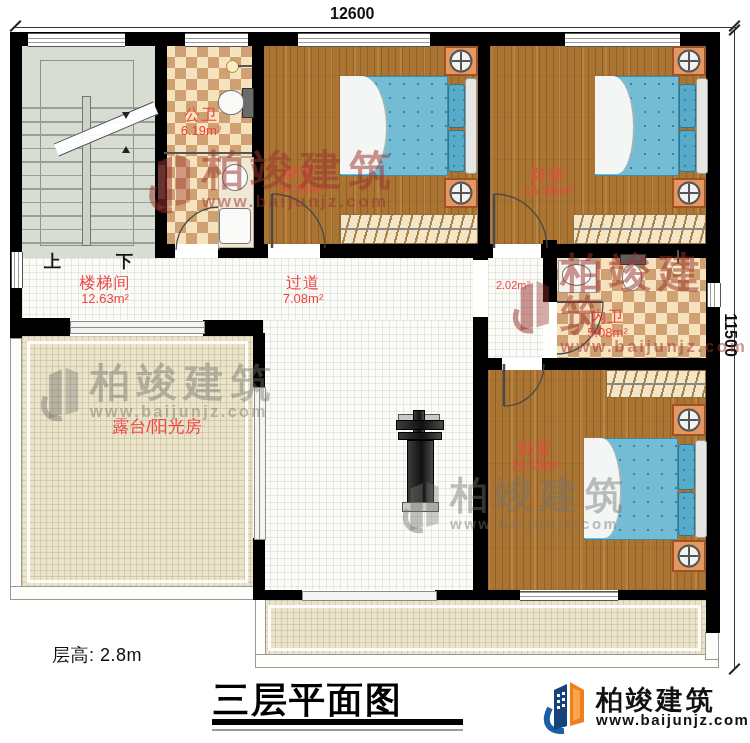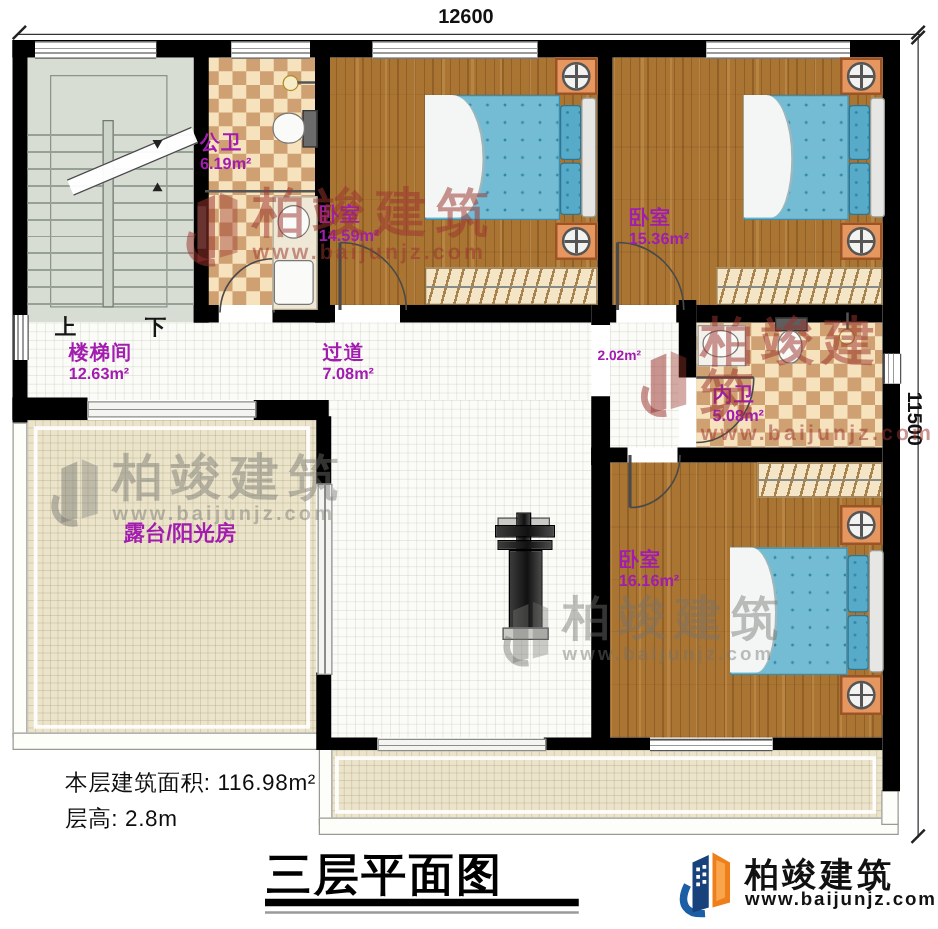--- a/index.html
+++ b/index.html
@@ -26,21 +26,21 @@
   .win-h{position:absolute;background:#fff;border-top:1px solid #555;border-bottom:1px solid #555;
     background-image:linear-gradient(0deg, transparent 3px, #9a9a9a 3px, #9a9a9a 4px, transparent 4px, transparent 7px, #9a9a9a 7px, #9a9a9a 8px, transparent 8px);}
   .win-v{position:absolute;background:#fff;border-left:1px solid #555;border-right:1px solid #555;
     background-image:linear-gradient(90deg, transparent 2px, #9a9a9a 2px, #9a9a9a 3px, transparent 3px, transparent 6px, #9a9a9a 6px, #9a9a9a 7px, transparent 7px);}
   .slider-h{position:absolute;background:#f4f4f2;border:1px solid #8d8d88;
     background-image:linear-gradient(0deg, transparent 45%, #8d8d88 45%, #8d8d88 55%, transparent 55%);}
   .slider-v{position:absolute;background:#f4f4f2;border:1px solid #8d8d88;
     background-image:linear-gradient(90deg, transparent 45%, #8d8d88 45%, #8d8d88 55%, transparent 55%);}
   .rail{position:absolute;background:#fdfdfa;border:1px solid #9a9a94;}
   
-  .room-label{position:absolute;text-align:left;font-weight:bold;color:#a21caf;line-height:1.12;}
+  .room-label{position:absolute;text-align:center;font-weight:normal;color:#ef4444;line-height:1.12;}
   .room-label .name{font-size:16px;letter-spacing:1px;}
   .room-label .area{font-size:13px;letter-spacing:0;}
   .small-label{position:absolute;font-weight:bold;font-size:17px;color:#141414;}
   
   .mattress{position:absolute;background-color:#74bcd4;border:1px solid #3f8caa;
     background-image:radial-gradient(#2f87a6 1.1px, transparent 1.3px);background-size:14px 14px;}
   .blanket{position:absolute;background:#f3f6f4;border-right:2px solid #9fb6ba;border-radius:0 55% 45% 0 / 0 52% 48% 0;}
   .pillow{position:absolute;background:#58abc8;border:1.5px solid #2a7795;border-radius:3px;
     background-image:radial-gradient(#2f87a6 1px, transparent 1.2px);background-size:10px 10px;}
   .headboard{position:absolute;background:#e6e6e4;border:1px solid #9a9a96;border-radius:3px;}
@@ -279,21 +279,21 @@
     <div class="name" style="font-size:17px;letter-spacing:0;">露台/阳光房</div>
   </div>
   <div class="room-label" style="left:495px;top:440px;width:80px;">
     <div class="name">卧室</div>
     <div class="area">16.16m²</div>
   </div>
 
   <div class="dim-line-h" style="left:14px;top:27px;width:722px;"></div>
   <div class="tick" style="left:8px;top:25px;"></div>
   <div class="tick" style="left:727px;top:25px;"></div>
-  <div class="dim-text" style="left:315px;top:5px;width:80px;text-align:right;">12600</div>
+  <div class="dim-text" style="left:330px;top:5px;width:80px;text-align:left;">12600</div>
   <div class="dim-line-v" style="left:734px;top:30px;height:640px;"></div>
   <div class="tick" style="left:727px;top:29px;"></div>
   <div class="tick" style="left:727px;top:668px;"></div>
   <div class="dim-text" style="left:700px;top:326px;width:60px;text-align:center;transform:rotate(90deg);">11500</div>
 
   <div class="wm wm-red" style="left:146px;top:148px;">
     <svg width="48" height="66" viewBox="0 0 48 66">
       <path d="M8,38 C2,54 12,64 26,62" stroke="currentColor" stroke-width="6" fill="none"></path>
       <polygon points="12,14 26,8 26,58 12,62" fill="currentColor"></polygon>
       <polygon points="30,6 44,12 44,54 30,58" fill="currentColor" opacity=".8"></polygon>
@@ -330,21 +330,20 @@
       <path d="M8,38 C2,54 12,64 26,62" stroke="currentColor" stroke-width="6" fill="none"></path>
       <polygon points="12,14 26,8 26,58 12,62" fill="currentColor"></polygon>
       <polygon points="30,6 44,12 44,54 30,58" fill="currentColor" opacity=".8"></polygon>
     </svg>
     <div>
       <div class="wm-txt" style="font-size:38px;">柏竣建筑</div>
       <div class="wm-url" style="font-size:15px;">www.baijunjz.com</div>
     </div>
   </div>
 
-  <div class="note" style="left:52px;top:614px;">本层建筑面积: 116.98m²</div>
   <div class="note" style="left:52px;top:643px;">层高: 2.8m</div>
 
   <div class="title-cn" style="left:213px;top:676px;">三层平面图</div>
   <div class="title-rule" style="left:212px;top:719px;width:251px;height:6px;"></div>
   <div class="title-rule2" style="left:212px;top:729px;width:251px;height:2px;"></div>
 
   <svg class="abs" style="left:540px;top:678px;" width="52" height="56" viewBox="0 0 52 56">
     <path d="M10,30 C2,46 10,54 24,53" stroke="#1b5ea6" stroke-width="6" fill="none"></path>
     <polygon points="14,12 27,6 27,48 14,52" fill="#17427c"></polygon>
     <rect x="17" y="16" width="3" height="3" fill="#fff"></rect>

